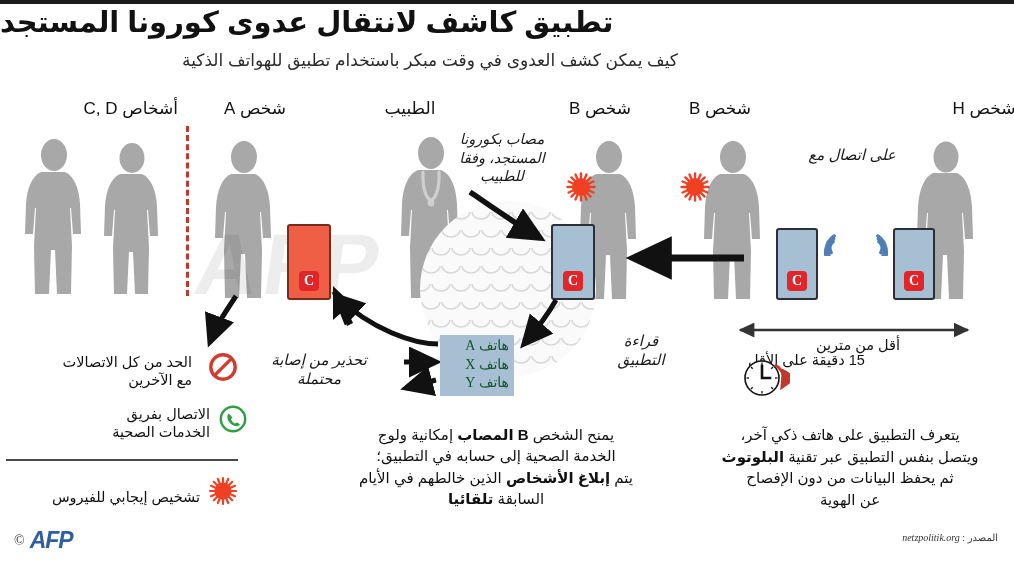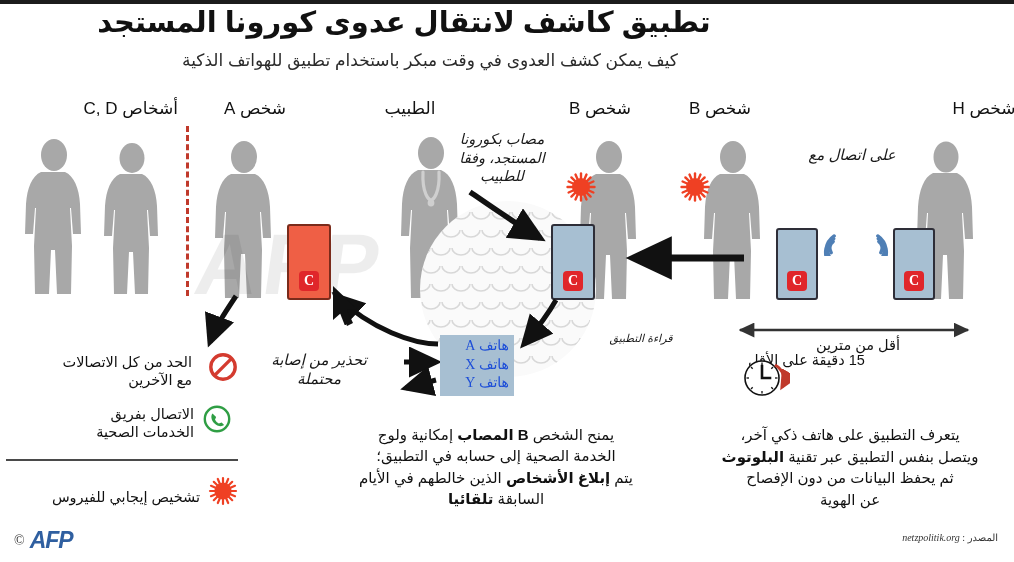--- a/index.html
+++ b/index.html
@@ -10,21 +10,21 @@
     overflow:hidden;
     position:relative;
     color:#1a1a1a;
   }
   #stage{position:relative;width:1014px;height:562px;overflow:hidden;}
   .abs{position:absolute;}
 
   
   #topbar{left:0;top:0;width:1014px;height:4px;background:#1c1c1c;}
   #title{
-    left:0;top:6px;width:808px;text-align:center;
+    left:0;top:6px;width:808px;text-align:left;
     font-size:29px;font-weight:bold;letter-spacing:0px;
     color:#111;line-height:1.15;
     direction:rtl;
   }
   #subtitle{
     left:0;top:50px;width:860px;text-align:center;
     font-size:17px;color:#2b2b2b;direction:rtl;
   }
 
   
@@ -73,21 +73,21 @@
   .note-b{direction:rtl;font-size:14.5px;line-height:1.32;color:#111;}
   .bold{font-weight:bold;}
 
   
   #phonelist{
     left:440px;top:335px;width:74px;
     background:#a7bfd2;padding:2px 5px 3px 5px;
     box-sizing:border-box;direction:rtl;
   }
   #phonelist div{
-    font-size:14px;line-height:1.33;color:#1d4ed8;text-align:right;
+    font-size:14px;line-height:1.33;color:#14532d;text-align:right;
     font-family:"Liberation Serif","DejaVu Serif",serif;
     white-space:nowrap;
   }
 
   
   .legend-row{position:absolute;direction:rtl;display:flex;align-items:flex-start;}
   .legend-ic{width:30px;height:30px;flex:0 0 30px;margin-left:8px;}
   .legend-tx{font-size:14.5px;line-height:1.25;color:#111;text-align:right;padding-top:1px;}
   #legend-rule{left:6px;top:459px;width:232px;height:2px;background:#4a4a4a;}
 
@@ -405,21 +405,21 @@
 
     <line x1="740" y1="330" x2="968" y2="330" stroke="#333" stroke-width="2.4" marker-end="url(#ah-s)" marker-start="url(#ah-s-start)"></line>
   </svg>
 
   <div class="abs" id="phonelist">
     <div>هاتف A</div>
     <div>هاتف X</div>
     <div>هاتف Y</div>
   </div>
 
-  <div class="abs note" style="left:600px;top:331px;width:82px;text-align:center;font-size:11px;">قراءة التطبيق</div>
+  <div class="abs note" style="left:600px;top:331px;width:82px;text-align:center;font-size:15px;">قراءة التطبيق</div>
 
   <div class="abs meas-label" style="left:768px;top:337px;width:180px;">أقل من مترين</div>
 
   <div class="abs note" style="left:266px;top:350px;width:106px;text-align:center;font-size:15px;">تحذير من إصابة محتملة</div>
   <div class="abs meas-label" style="left:748px;top:352px;width:200px;text-align:left;">15 دقيقة على الأقل</div>
 
   <svg class="abs" style="left:742px;top:356px;" width="48" height="44" viewBox="0 0 48 44">
     <circle cx="20" cy="22" r="17" fill="#fff" stroke="#111" stroke-width="1.6"></circle>
     <g stroke="#111" stroke-width="1.3">
       <line x1="20" y1="6.5" x2="20" y2="9"></line>
@@ -461,21 +461,21 @@
     <svg class="legend-ic" viewBox="0 0 30 30">
       <circle cx="15" cy="15" r="12.2" fill="none" stroke="#d43b2f" stroke-width="3.4"></circle>
       <line x1="6.6" y1="23.4" x2="23.4" y2="6.6" stroke="#d43b2f" stroke-width="3.4"></line>
     </svg>
     <div class="legend-tx" style="width:186px;">
       <div>الحد من كل الاتصالات</div>
       <div>مع الآخرين</div>
     </div>
   </div>
 
-  <div class="legend-row" style="left:0;top:404px;width:232px;">
+  <div class="legend-row" style="left:16px;top:404px;width:232px;">
     <svg class="legend-ic" viewBox="0 0 30 30">
       <circle cx="15" cy="15" r="12.2" fill="none" stroke="#2f9e44" stroke-width="2.4"></circle>
       <path d="M10.5 9.5 c-2.2 2.6 -1 7 1.8 9.8 c2.8 2.8 7.2 4 9.8 1.8
                l-2.4 -2.6 l-2.9 1.1 c-1.5 -.9 -2.9 -2.3 -3.8 -3.8 l1.1 -2.9 Z" fill="#2f9e44"></path>
     </svg>
     <div class="legend-tx" style="width:186px;">
       <div>الاتصال بفريق</div>
       <div>الخدمات الصحية</div>
     </div>
   </div>

